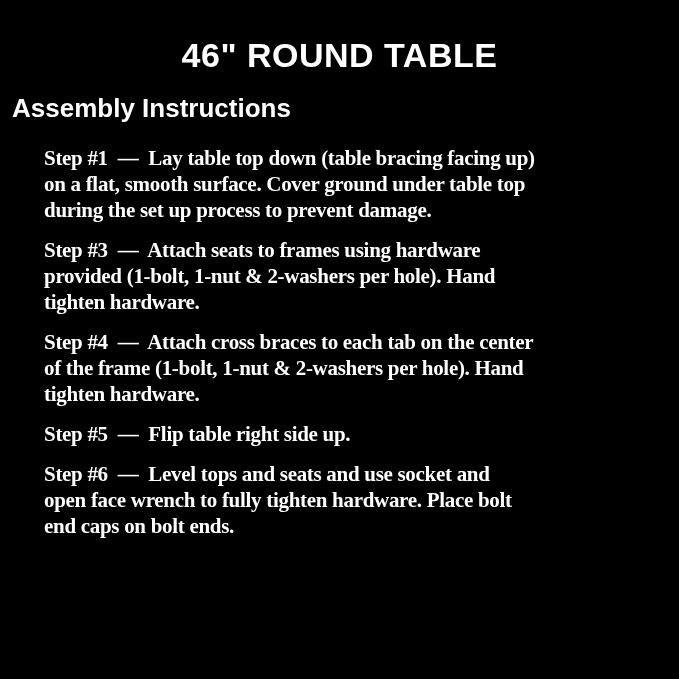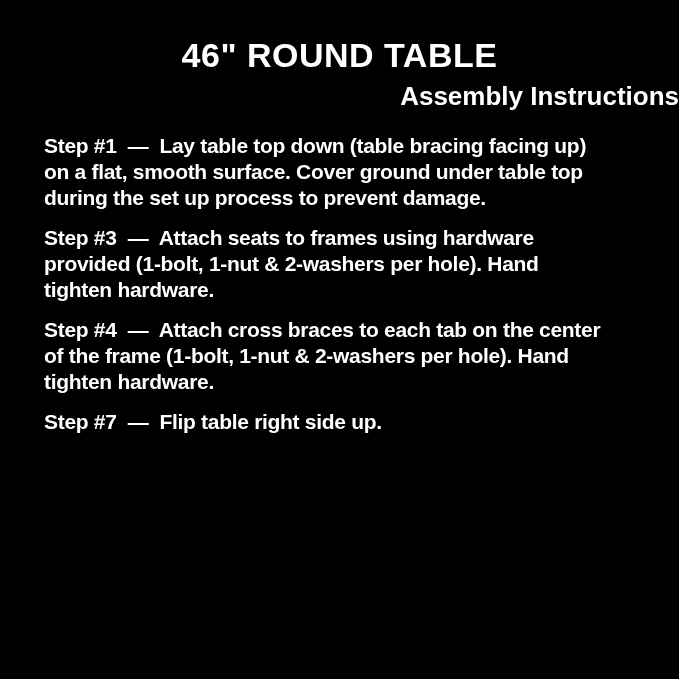--- a/index.html
+++ b/index.html
@@ -25,53 +25,57 @@
   .title {
     margin: 0;
     padding-top: 36px;
     text-align: center;
     font-size: 34px;
     line-height: 38px;
     letter-spacing: 0.5px;
     font-weight: 700;
   }
   .subtitle {
-    margin: 0;
+    margin: 12px;
     padding-top: 8px;
-    text-align: right;
+    text-align: left;
     font-size: 26px;
     line-height: 28px;
     font-weight: 700;
   }
   .steps {
     margin-top: 23px;
     padding: 0 44px;
   }
   .step {
     margin: 0 0 14px 0;
     font-size: 21px;
     line-height: 26px;
     letter-spacing: -0.3px;
     white-space: pre;
     font-weight: 700;
+    font-family: Liberation Serif, serif;
   }
 </style>
 </head>
 <body>
 
 <div class="poster">
   <header>
     <h1 class="title">46" ROUND TABLE</h1>
     <h2 class="subtitle">Assembly Instructions</h2>
   </header>
   <main class="steps">
     <p class="step">Step #1  —  Lay table top down (table bracing facing up)
 on a flat, smooth surface. Cover ground under table top
 during the set up process to prevent damage.</p>
     <p class="step">Step #3  —  Attach seats to frames using hardware
 provided (1-bolt, 1-nut &amp; 2-washers per hole). Hand
 tighten hardware.</p>
     <p class="step">Step #4  —  Attach cross braces to each tab on the center
 of the frame (1-bolt, 1-nut &amp; 2-washers per hole). Hand
 tighten hardware.</p>
-    <p class="step">Step #7  —  Flip table right side up.</p>
+    <p class="step">Step #5  —  Flip table right side up.</p>
+    <p class="step">Step #6  —  Level tops and seats and use socket and
+open face wrench to fully tighten hardware. Place bolt
+end caps on bolt ends.</p>
   </main>
 </div>
 
 </body></html>

